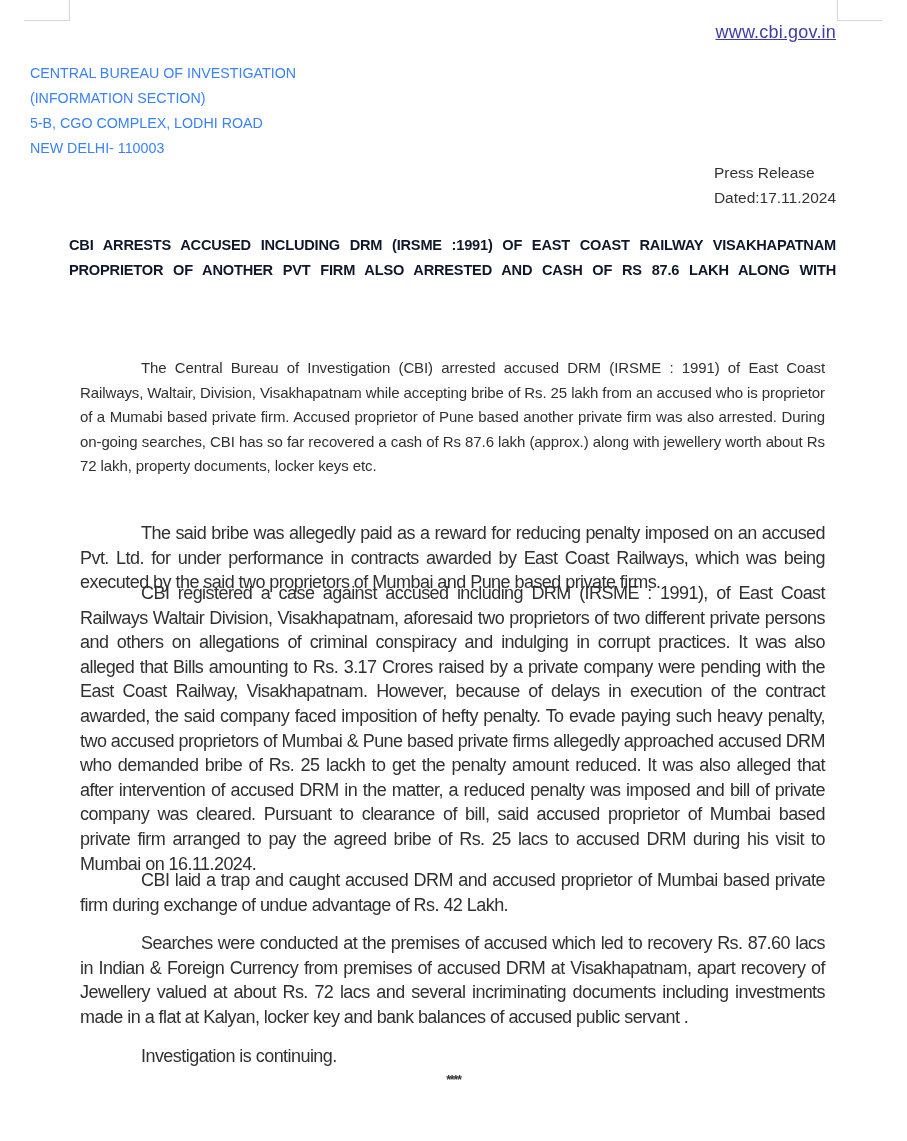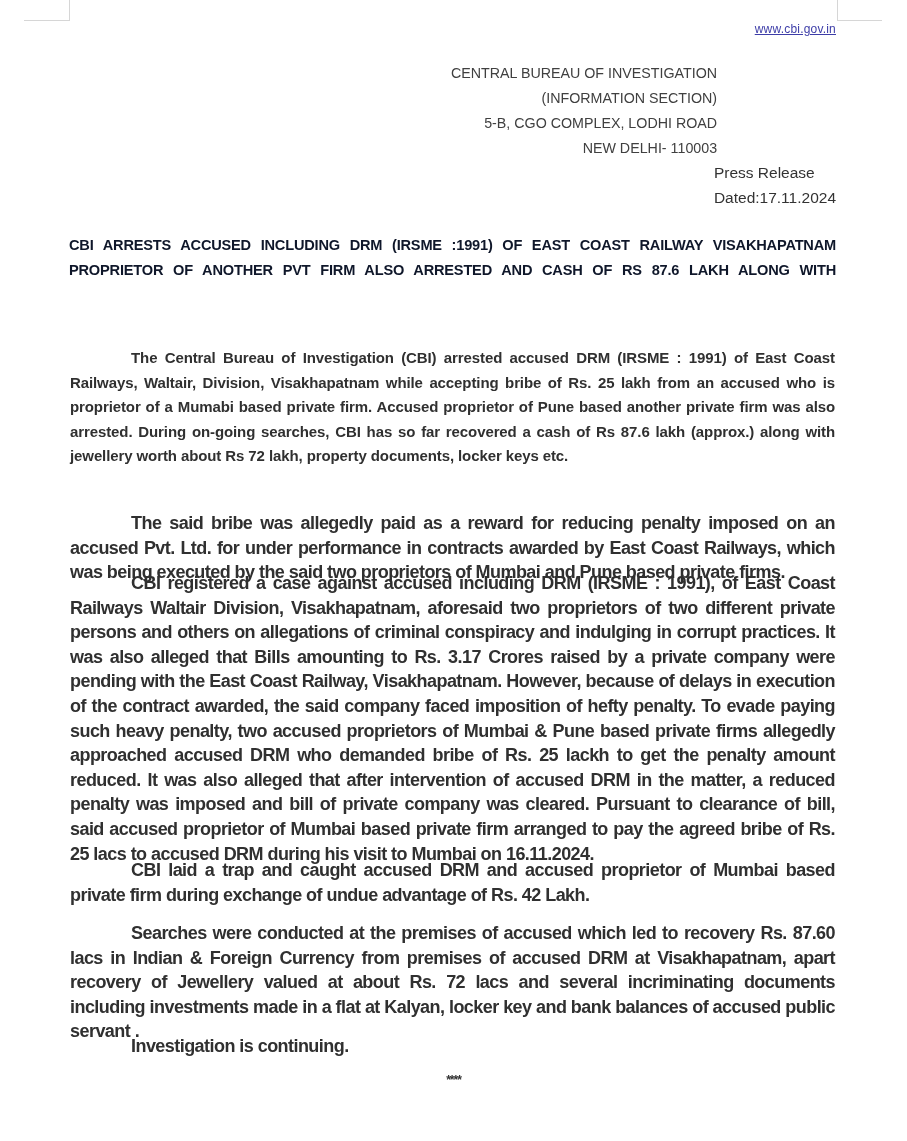--- a/index.html
+++ b/index.html
@@ -1,34 +1,34 @@
 <!DOCTYPE html>
 <html><head>
 <meta charset="utf-8">
 <style>
   html, body { margin: 0; padding: 0; background: #ffffff; }
   body { width: 907px; height: 1141px; position: relative; overflow: hidden;
          font-family: "Liberation Sans", sans-serif; color: #2a2a2a; }
   .crop { position: absolute; border-color: #d6d6d6; border-style: solid; }
   .crop-tl { left: 24px; top: 0; width: 45px; height: 20px; border-width: 0 1px 1px 0; }
   .crop-tr { left: 837px; top: 0; width: 44px; height: 20px; border-width: 0 0 1px 1px; }
-  .site-link { position: absolute; right: 71px; top: 22px; font-size: 12px; color: #3d3da8;
+  .site-link { position: absolute; right: 71px; top: 22px; font-size: 18px; color: #3d3da8;
                text-decoration: underline; letter-spacing: 0.2px; }
-  .letterhead { position: absolute; left: 0; width: 747px; top: 60px; text-align: right;
-                font-size: 15.5px; line-height: 25px; color: #404040; }
+  .letterhead { position: absolute; left: 0; width: 747px; top: 60px; text-align: left;
+                font-size: 15.5px; line-height: 25px; color: #3b82f6; }
   .letterhead div { transform: scaleX(0.92); }
   .release { position: absolute; right: 71px; top: 160px; text-align: left; font-size: 15.5px;
              line-height: 25px; color: #333; }
   .headline { position: absolute; left: 69px; width: 767px; top: 233px; font-size: 14.6px;
               font-weight: bold; line-height: 24.5px; color: #0f172a; text-align: justify;
               text-align-last: justify; letter-spacing: -0.2px; }
   .headline .last { text-align-last: left; }
   .para { position: absolute; left: 69px; width: 767px; font-size: 15px; line-height: 24.6px;
           color: #303030; text-align: justify; }
-  .para p { margin: 1px; text-indent: 61px; font-weight: bold; }
+  .para p { margin: 11px; text-indent: 61px; }
   .cond { font-size: 18px; letter-spacing: -0.55px; word-spacing: 0px; }
   .p1 { top: 345px; letter-spacing: -0.1px; }
   .p2 { top: 510px; }
   .p3 { top: 570px; }
   .p4 { top: 857px; }
   .p5 { top: 920px; }
   .p6 { top: 1033px; }
   .end-mark { position: absolute; left: 0; width: 907px; top: 1073px; text-align: center;
               font-size: 12px; font-weight: bold; color: #333; letter-spacing: -1px; }
 </style>

